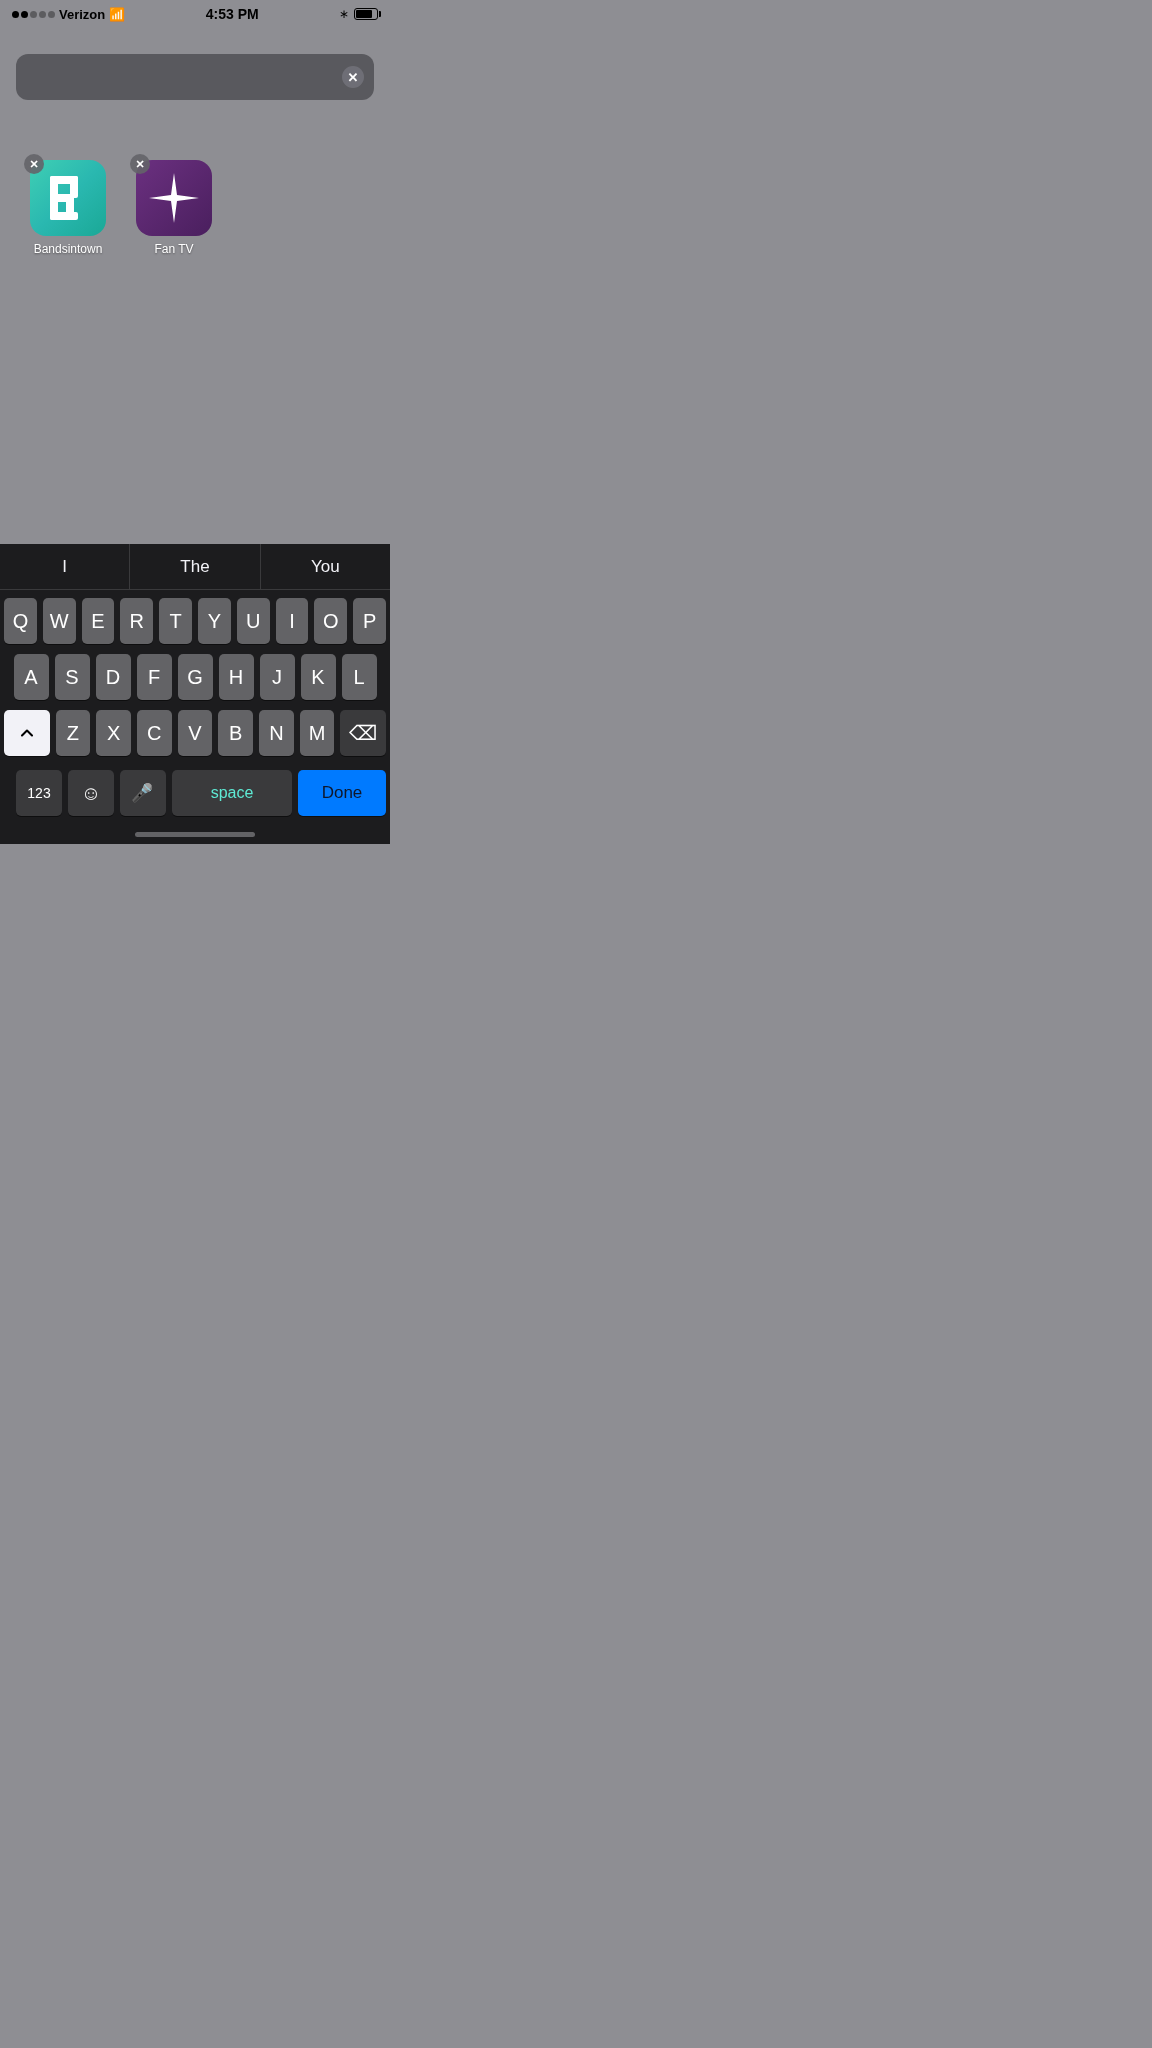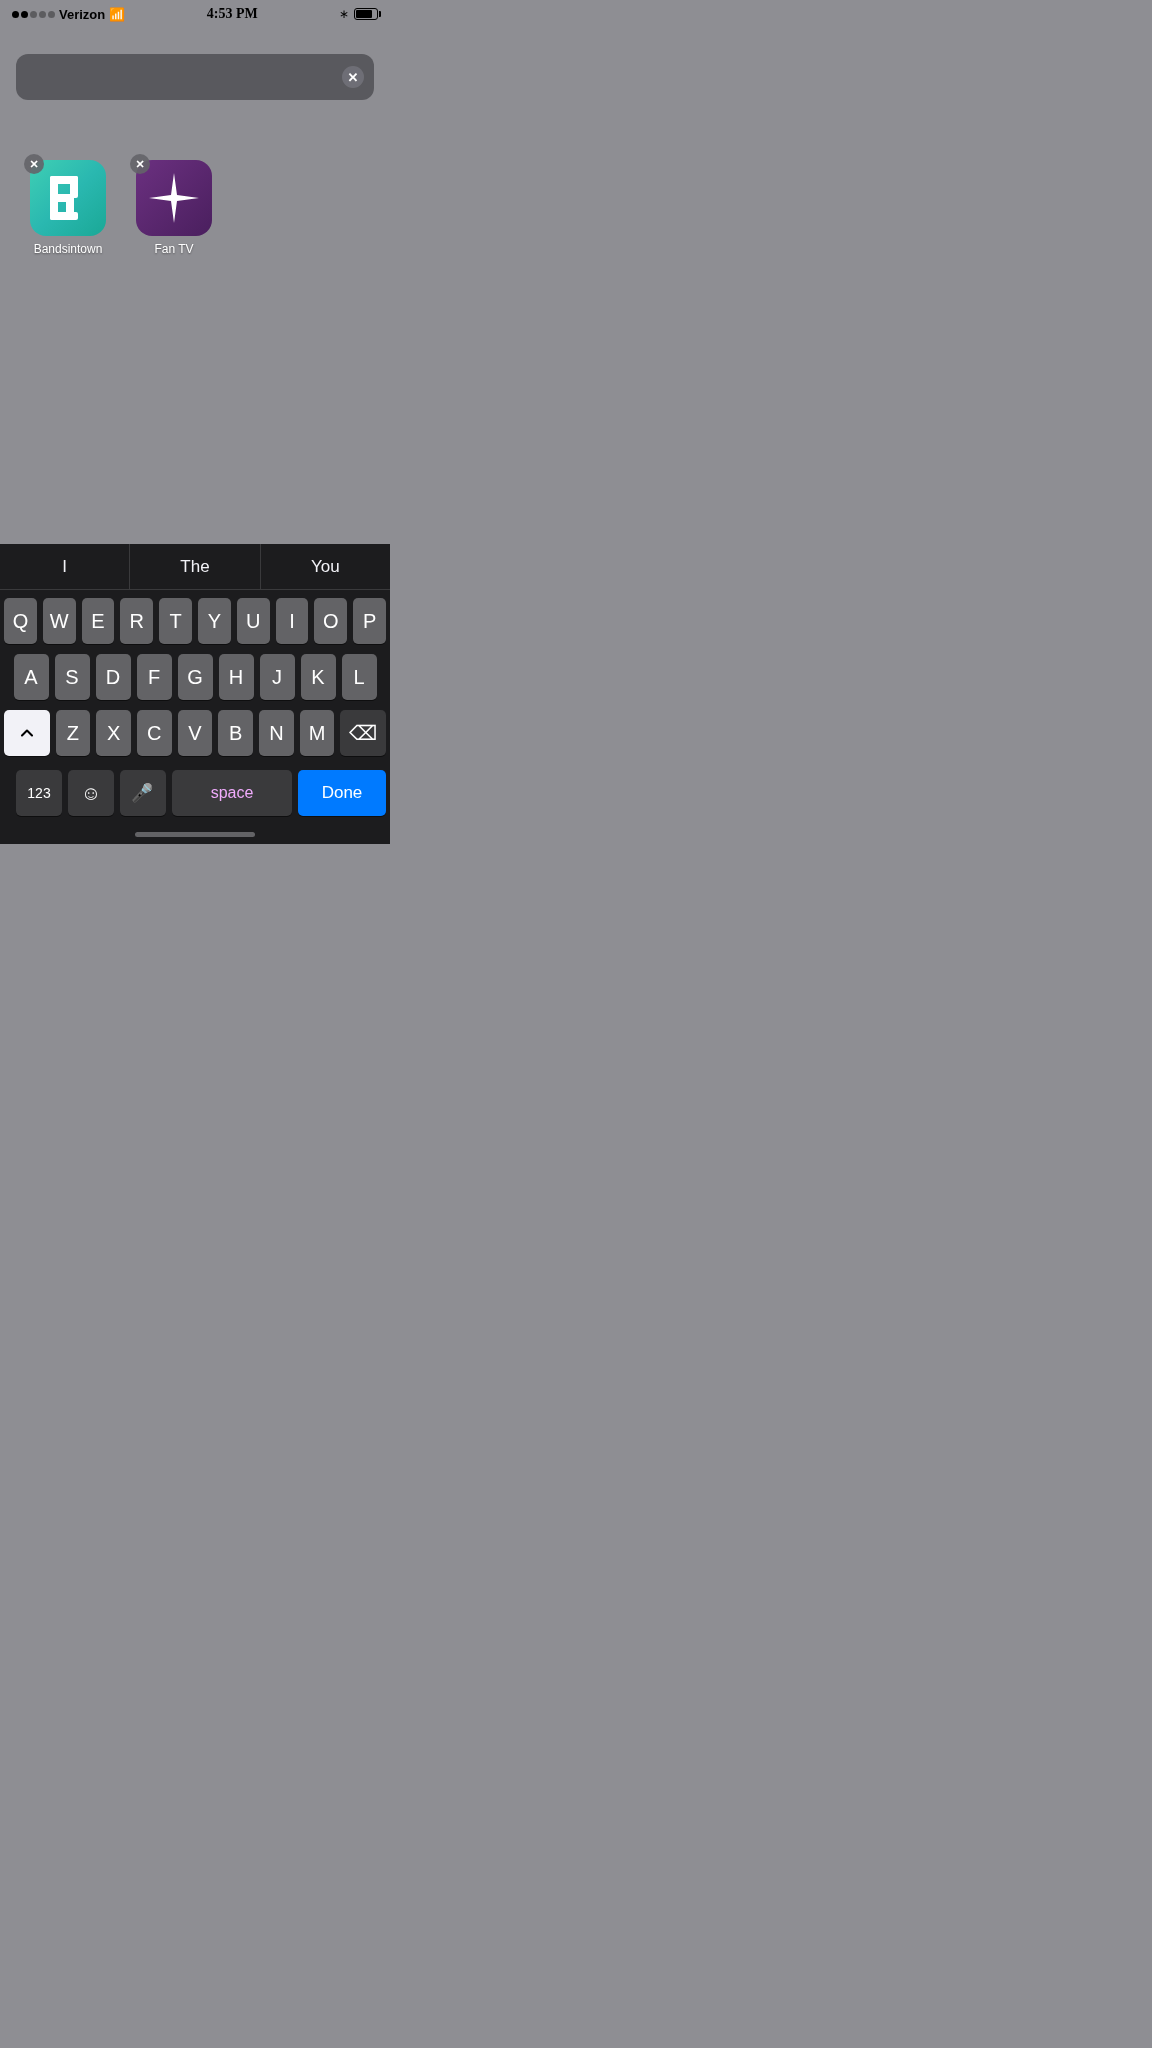--- a/index.html
+++ b/index.html
@@ -41,21 +41,20 @@
     .dot {
       width: 7px; height: 7px; border-radius: 50%;
     }
     .dot.filled { background: #000; }
     .dot.empty { background: rgba(0,0,0,0.35); }
     .wifi-icon { font-size: 13px; }
     .status-center {
       font-size: 14px;
       font-weight: 600;
       color: #000;
-      font-family: Liberation Serif, serif;
     }
     .status-right {
       display: flex;
       align-items: center;
       gap: 5px;
       font-size: 12px;
       color: #000;
     }
     .battery {
       width: 24px; height: 12px;
@@ -301,28 +300,28 @@
     }
     .key-mic {
       width: 46px;
       height: 46px;
       font-size: 18px;
     }
     .key-space {
       flex: 1;
       height: 46px;
       font-size: 16px;
-      color: #f0abfc;
+      color: #5eead4;
     }
     .key-done {
       width: 88px;
       height: 46px;
       background: #007aff;
       border-radius: 5px;
-      color: #ffffff;
+      color: #0f172a;
       font-size: 17px;
       display: flex;
       align-items: center;
       justify-content: center;
       cursor: pointer;
       box-shadow: 0 1px 0 rgba(0,0,0,0.5);
     }
 
     
     .home-indicator {

